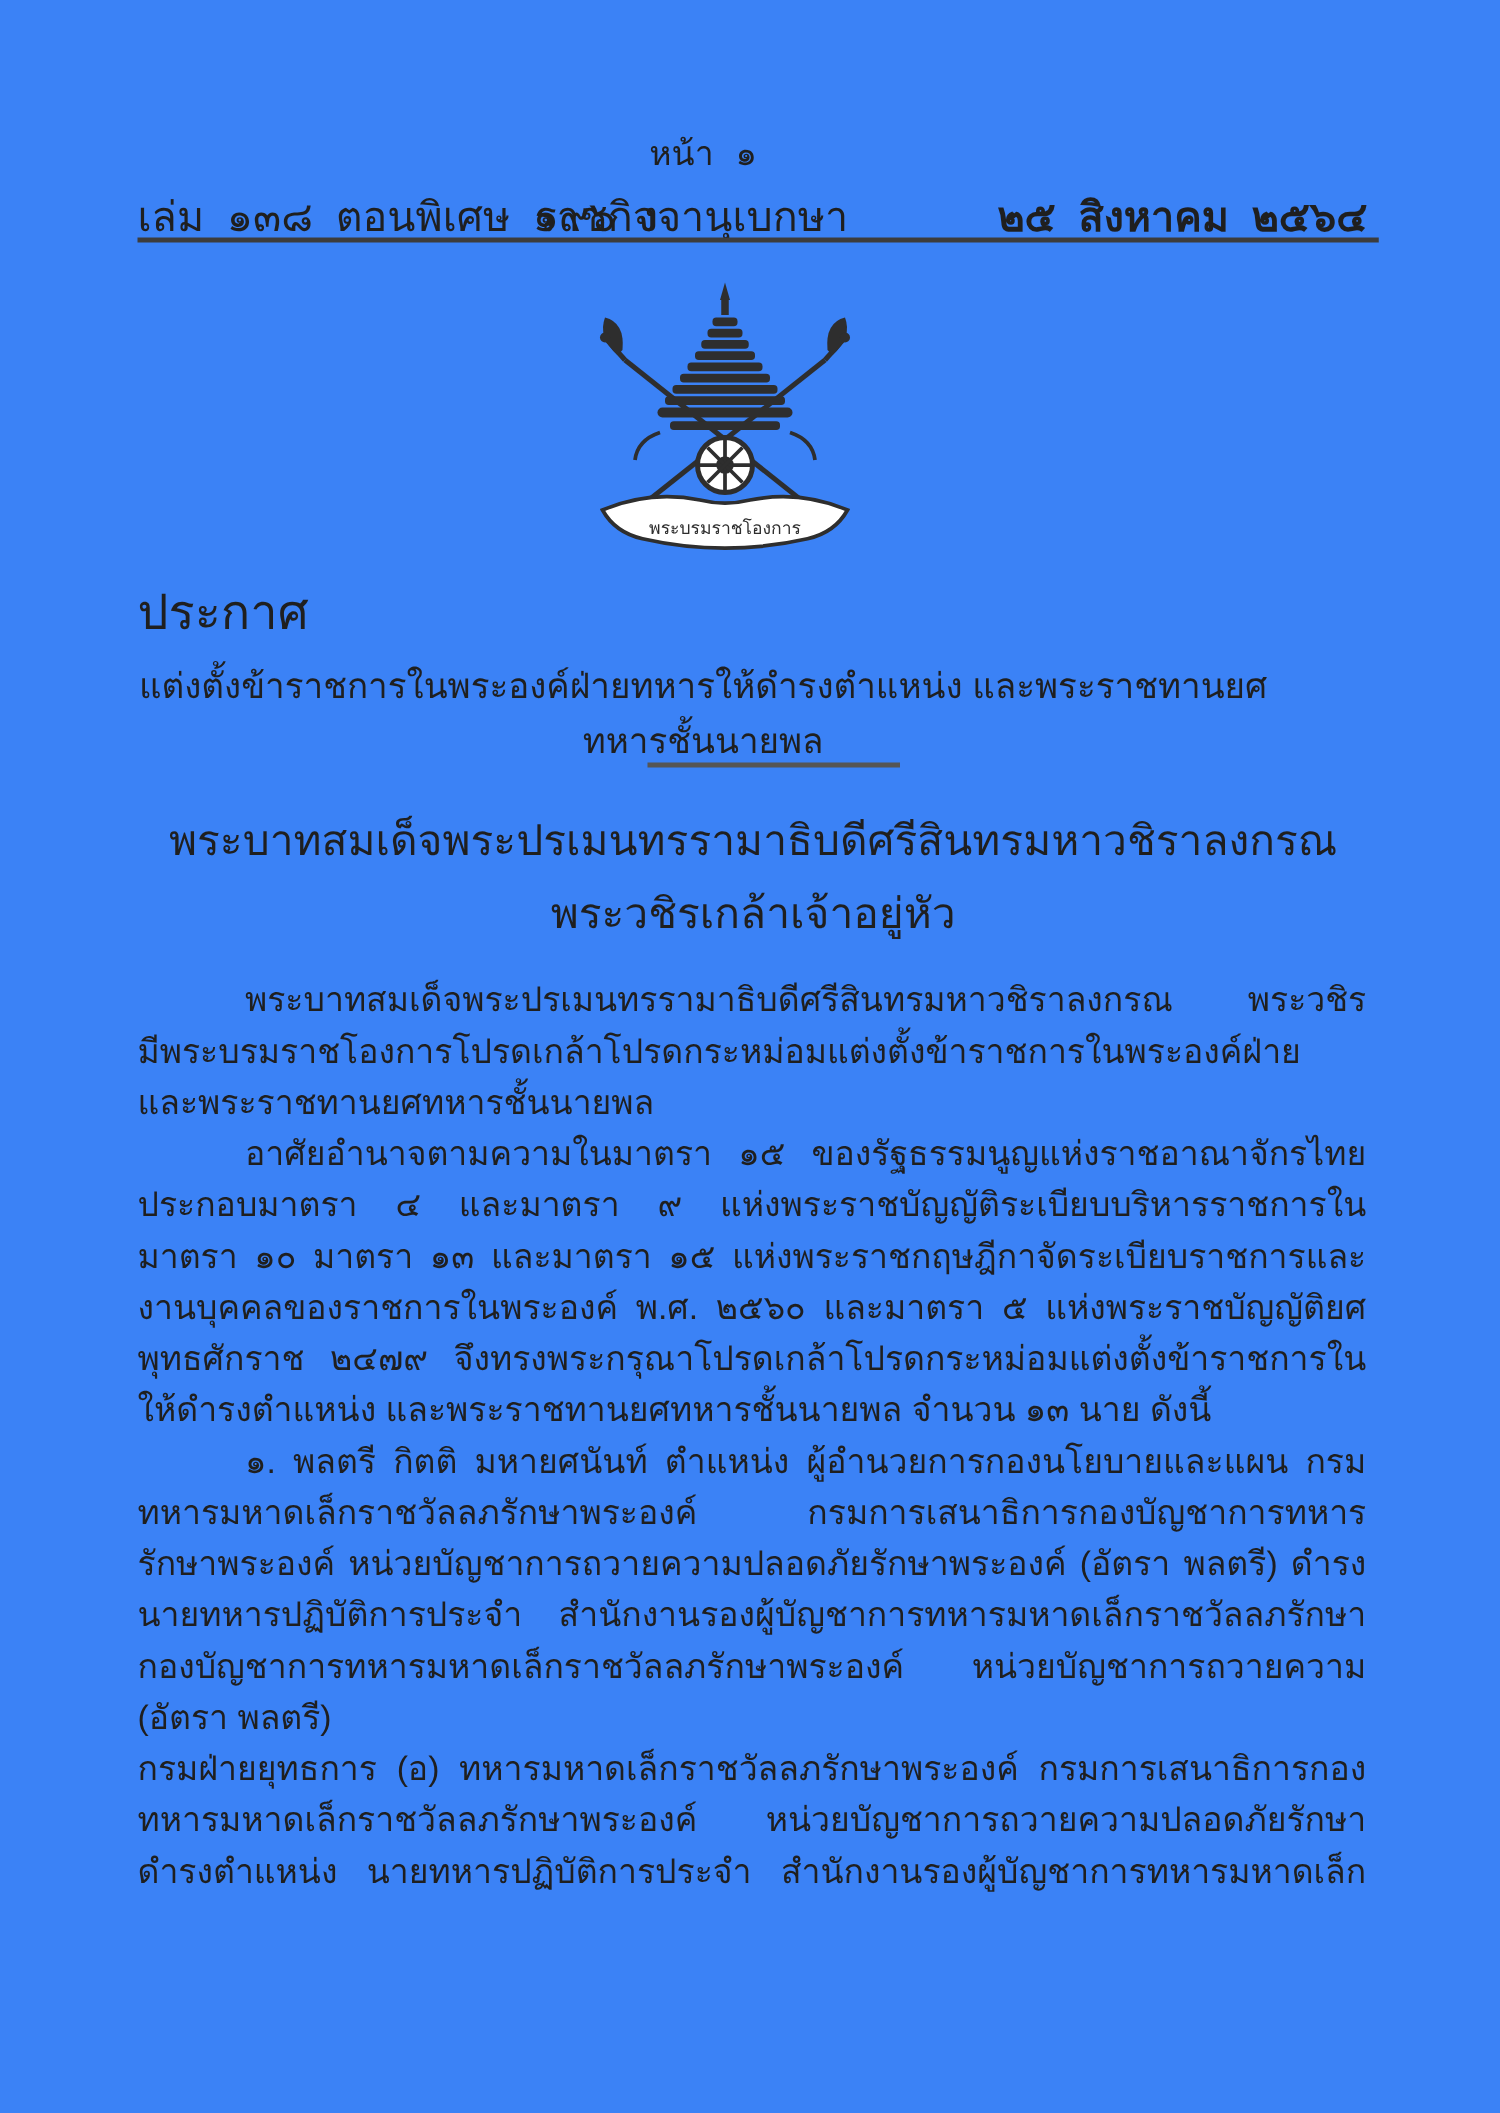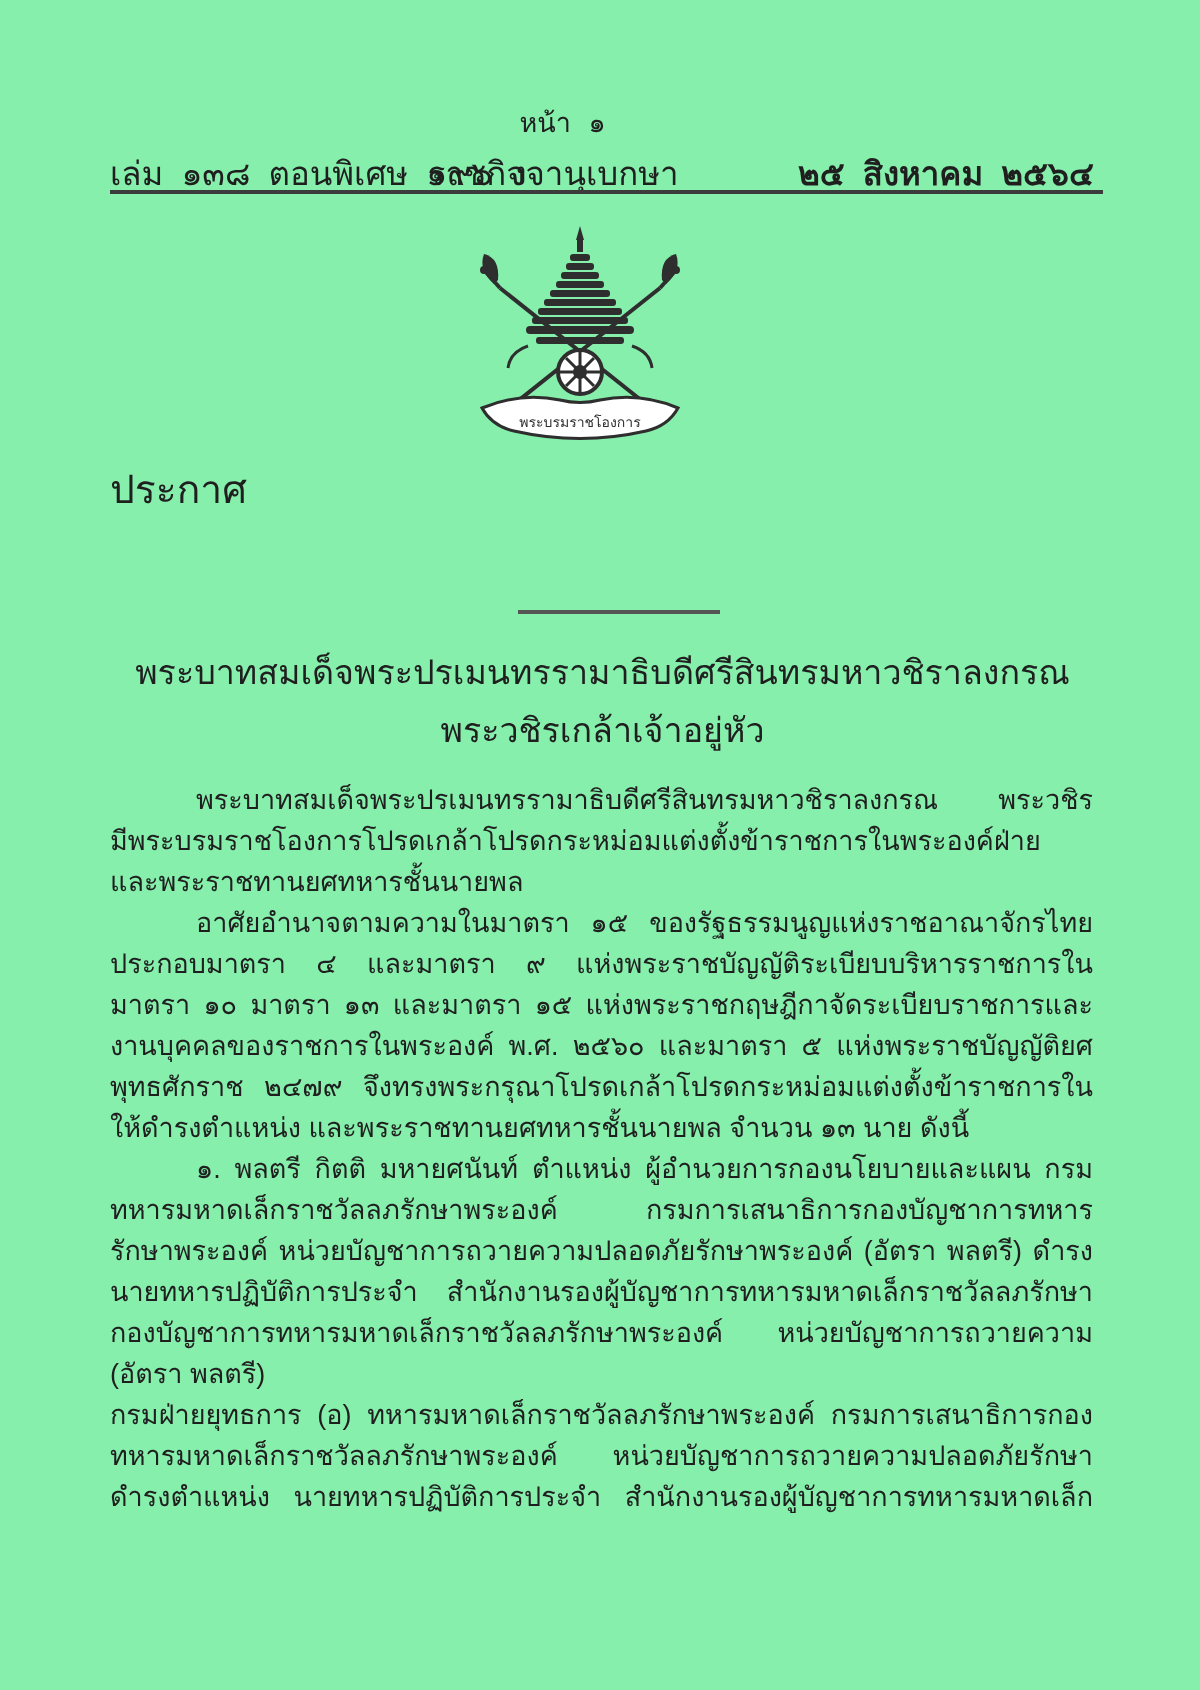--- a/index.html
+++ b/index.html
@@ -1,20 +1,20 @@
 <!DOCTYPE html>
 <html lang="th"><head>
 <meta charset="utf-8">
 <style>
   html, body { margin: 0; padding: 0; background: #ffffff; }
   .page {
     position: relative;
     width: 1200px;
     height: 1690px;
-    background: #86efac;
+    background: #3b82f6;
     color: #1f1f1f;
     font-family: "Liberation Sans", sans-serif;
     overflow: hidden;
   }
   
   .page-label {
     position: absolute; top: 101px; left: 110px; width: 905px;
     text-align: center; font-size: 27px; word-spacing: 10px;
   }
   .header-row { position: absolute; top: 147px; left: 110px; width: 990px; height: 40px; font-size: 33px; }
@@ -112,20 +112,21 @@
           <line x1="144" y1="134" x2="116" y2="162"></line>
         </g>
       </g>
 
       <path d="M32 184 Q70 168 110 176 Q130 181 150 176 Q190 168 228 184 Q218 202 196 207 Q130 222 64 207 Q42 202 32 184 Z" fill="#ffffff" stroke="#2e2e2e" stroke-width="3"></path>
       <text x="130" y="203" text-anchor="middle" font-size="14" fill="#2e2e2e" font-family="Liberation Sans, sans-serif">พระบรมราชโองการ</text>
     </svg>
   </div>
 
   <div class="title">ประกาศ</div>
+  <div class="subtitle">แต่งตั้งข้าราชการในพระองค์ฝ่ายทหารให้ดำรงตำแหน่ง  และพระราชทานยศทหารชั้นนายพล</div>
   <div class="divider"></div>
 
   <div class="royal-line1">พระบาทสมเด็จพระปรเมนทรรามาธิบดีศรีสินทรมหาวชิราลงกรณ</div>
   <div class="royal-line2">พระวชิรเกล้าเจ้าอยู่หัว</div>
 
   <div class="body-text">
 
   <div class="body-line indent justify">พระบาทสมเด็จพระปรเมนทรรามาธิบดีศรีสินทรมหาวชิราลงกรณ  พระวชิรเกล้าเจ้าอยู่หัว</div>
       <div class="body-line justify">มีพระบรมราชโองการโปรดเกล้าโปรดกระหม่อมแต่งตั้งข้าราชการในพระองค์ฝ่ายทหารให้ดำรงตำแหน่ง</div>
       <div class="body-line">และพระราชทานยศทหารชั้นนายพล</div>

